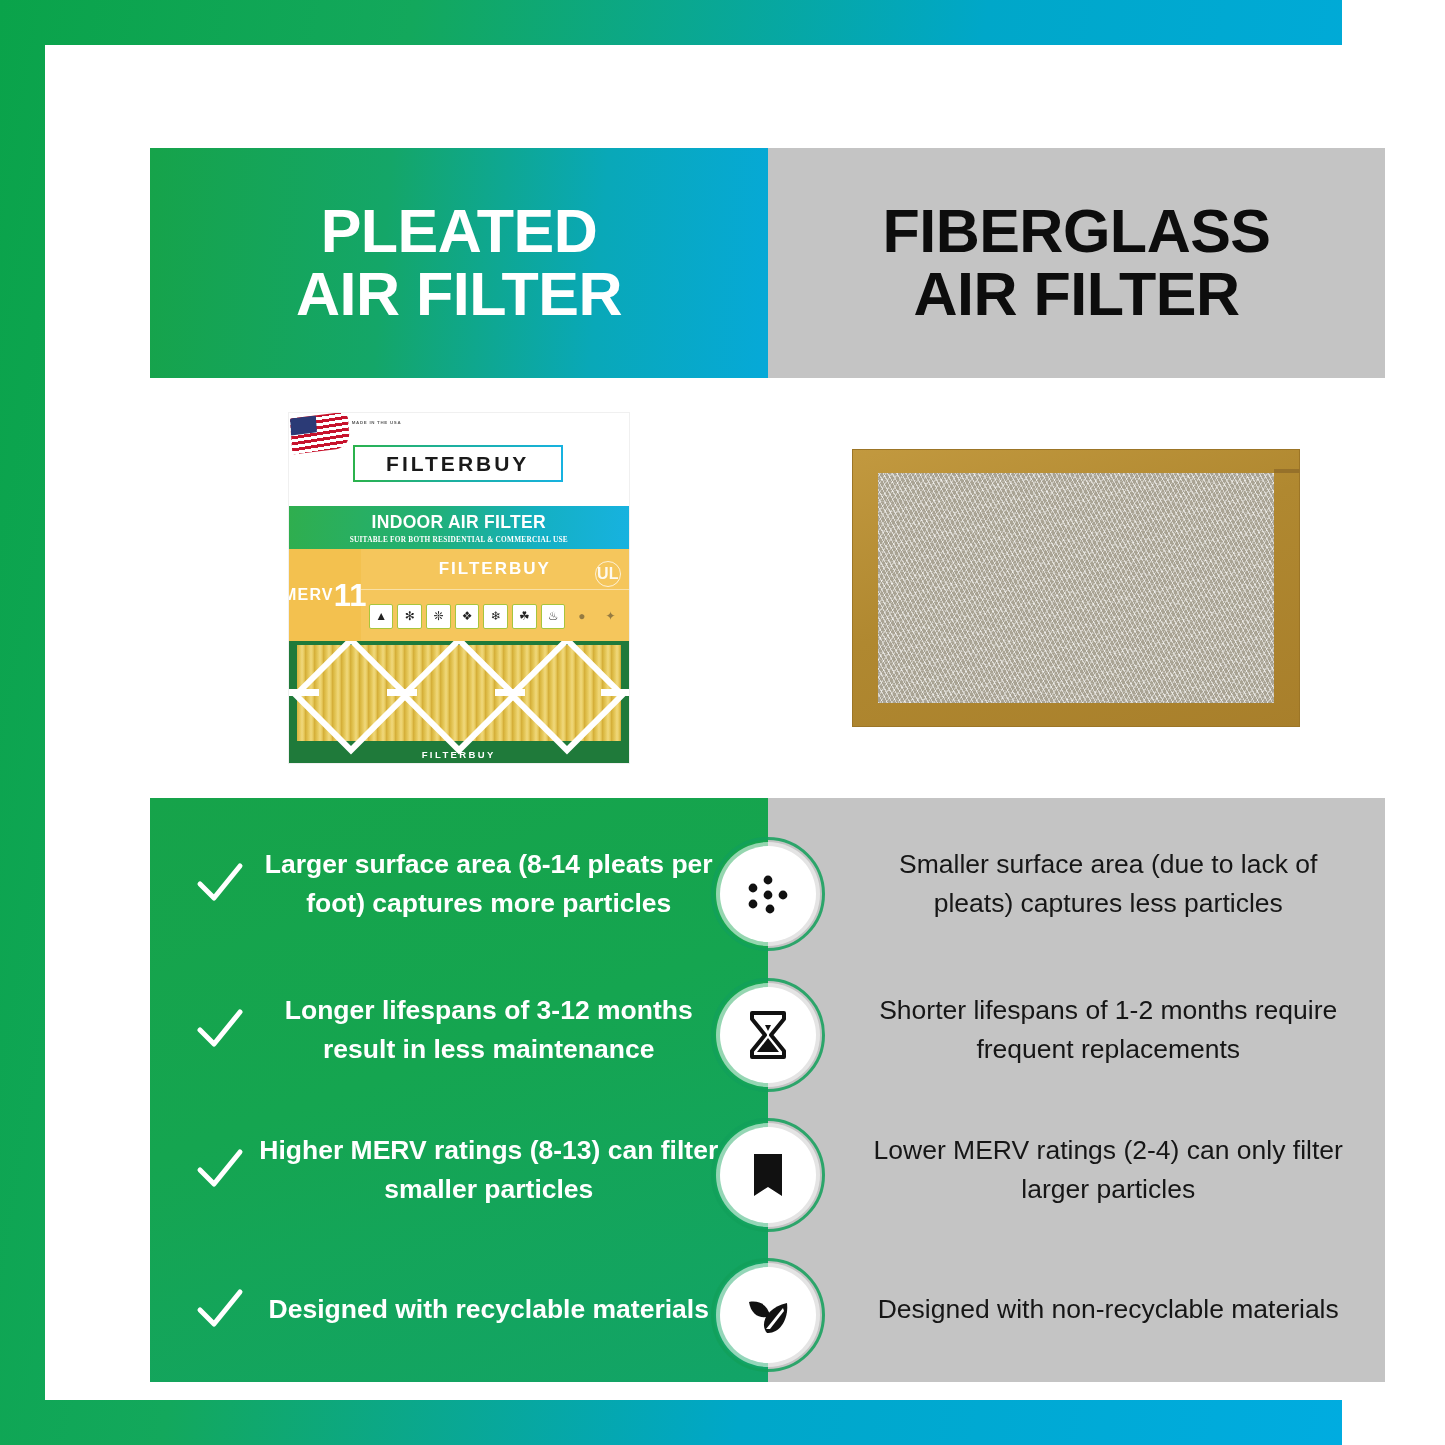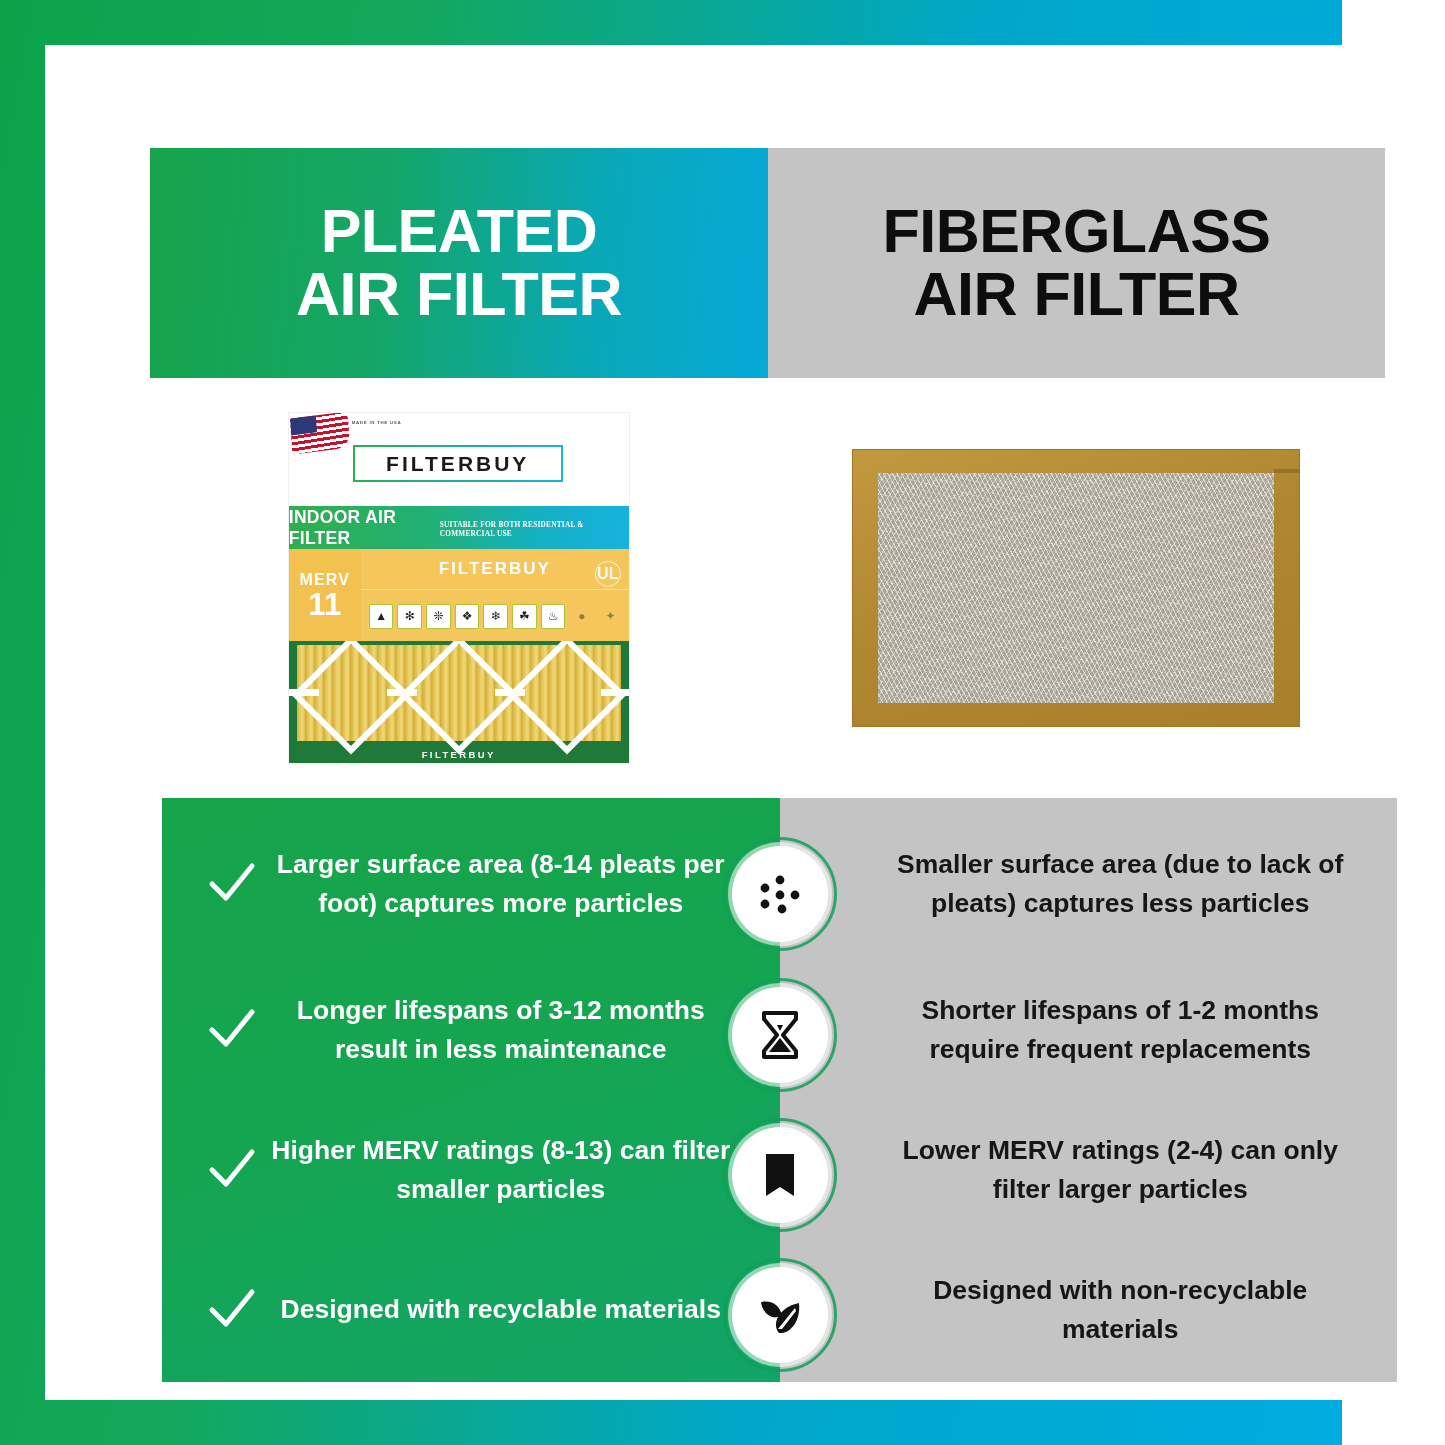--- a/index.html
+++ b/index.html
@@ -120,37 +120,37 @@
     border-image: linear-gradient(90deg, #2bb24c 0%, #1bb0a4 50%, #17b2e0 100%) 1;
     display: flex; align-items: center; justify-content: center;
   }
   .fb-logo-text {
     font-size: 21px; font-weight: 900; letter-spacing: 3px; color: #1a1a1a;
   }
 
   .fb-green-band {
     position: absolute; left: 0; top: 93px; width: 100%; height: 43px;
     background: linear-gradient(95deg, #2fae4e 0%, #21b076 42%, #14b0c4 74%, #17b2e0 100%);
-    display: flex; align-items: center; justify-content: center;
+    display: flex; flex-direction: column; align-items: center; justify-content: center;
   }
   .fb-band-main {
     font-size: 17.5px; font-weight: 900; color: #fff; letter-spacing: .3px;
   }
   .fb-band-sub {
     font-size: 7.3px; font-weight: 800; color: #fff; letter-spacing: .25px; margin-top: 2px; font-family: Liberation Serif, serif;
   }
 
   .fb-gold {
     position: absolute; left: 0; top: 136px; width: 100%; height: 92px;
     background: #f5c65c;
   }
   .fb-merv {
     position: absolute; left: 0; top: 0; width: 72px; height: 92px;
     background: #f3c14f;
-    display: flex; flex-direction: column; align-items: center; justify-content: center;
+    display: flex; flex-direction: row; align-items: center; justify-content: center;
     color: #fff;
   }
   .fb-merv-label { font-size: 16px; font-weight: 900; letter-spacing: 1.2px; }
   .fb-merv-num   { font-size: 31px; font-weight: 900; line-height: .95; margin-top: 1px; }
 
   .fb-superior-row {
     position: absolute; left: 72px; top: 0; right: 0; height: 41px;
     border-bottom: 1px solid #f8d display: block;
     border-bottom: 1px solid rgba(255,255,255,.45);
     display: flex; align-items: center; justify-content: center;
@@ -232,21 +232,21 @@
       #b8b2a2;
   }
   .fg-notch {
     position: absolute; right: 0; top: 20px; width: 26px; height: 4px;
     background: #96712a;
   }
 
   
   .compare {
     position: absolute;
-    left: 12px; top: 650px;
+    left: 0; top: 650px;
     width: 1235px; height: 584px;
     display: flex;
   }
   .col-left {
     width: 617.5px; height: 100%;
     background: linear-gradient(160deg, #16a34a 0%, #15a550 45%, #12a468 100%);
   }
   .col-right {
     width: 617.5px; height: 100%;
     background: #c4c4c4;
@@ -283,21 +283,21 @@
   }
   .cell-right {
     width: 617.5px; height: 100%;
     display: flex; align-items: center; justify-content: center;
     padding-left: 100px; padding-right: 36px;
   }
   .txt-right {
     text-align: center;
     color: #161616;
     font-size: 26.5px;
-    font-weight: 700;
+    font-weight: 400;
     line-height: 1.48;
   }
 
   
   .icon-badge {
     position: absolute;
     left: 50%;
     transform: translateX(-50%);
     width: 96px; height: 96px;
     border-radius: 50%;

